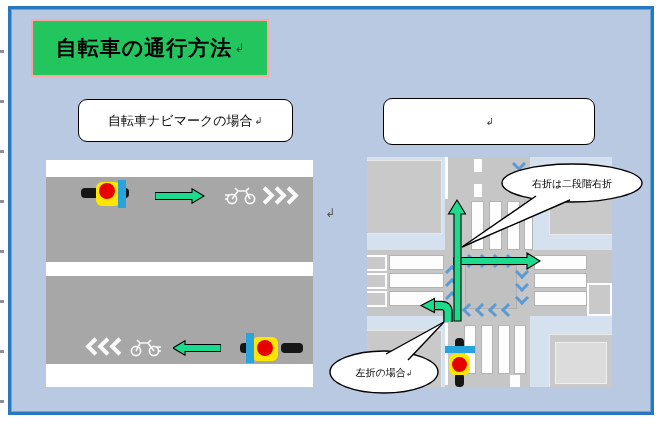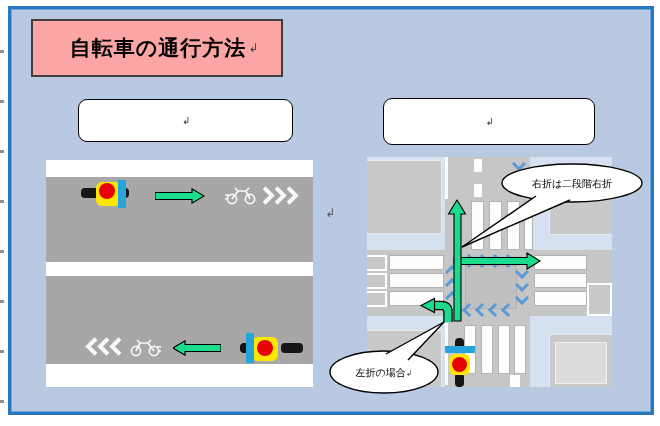--- a/index.html
+++ b/index.html
@@ -2,22 +2,22 @@
 <html><head>
 <meta charset="utf-8">
 <style>
   html,body{margin:0;padding:0;}
   body{font-family:"Liberation Sans","DejaVu Sans",sans-serif;}
   .page{position:relative;width:660px;height:426px;background:#ffffff;overflow:hidden;}
   .abs{position:absolute;}
   .panel{position:absolute;left:8px;top:6px;width:640px;height:403px;background:#b9c9e1;
          border:3px solid #2878c0;box-shadow:inset 0 0 0 1px #6aa6da;}
   .edge-tick{position:absolute;left:0;width:4px;height:3px;background:#8f8f8f;}
-  .title-box{position:absolute;left:31px;top:19px;width:234px;height:54px;background:#fca5a5;
-             border:2px solid #404040;display:flex;align-items:center;justify-content:center;padding-left:14px;}
+  .title-box{position:absolute;left:31px;top:19px;width:234px;height:54px;background:#22c55e;
+             border:2px solid #fca5a5;display:flex;align-items:center;justify-content:center;}
   .title-text{font-size:21px;font-weight:bold;color:#000;letter-spacing:1px;}
   .ret{font-size:12px;font-weight:normal;color:#444;margin-left:2px;}
   .bubble-label{position:absolute;background:#fff;border:1.5px solid #000;border-radius:9px;
                 display:flex;align-items:center;justify-content:center;font-size:13px;color:#000;}
   .para-mark{position:absolute;font-size:12px;color:#555;}
   
   .road-img{position:absolute;left:46px;top:160px;width:267px;height:227px;background:#fff;overflow:hidden;}
   .road{position:absolute;left:0;width:267px;background:#a7a7a7;}
   .wheel{position:absolute;background:#161616;border-radius:4px;}
   .bike-body{position:absolute;background:#ffe600;border-radius:6px;}
@@ -52,20 +52,21 @@
   <div class="edge-tick" style="top:400px"></div>
 
   <div class="panel"></div>
 
   <div class="title-box">
     <span class="title-text">自転車の通行方法</span>
     <span class="ret">↲</span>
   </div>
 
   <div class="bubble-label" style="left:78px;top:99px;width:213px;height:41px;">
+    <span>自転車ナビマークの場合</span>
     <span class="ret" style="font-size:10px">↲</span>
   </div>
   <div class="bubble-label" style="left:383px;top:98px;width:210px;height:45px;">
     <span class="ret" style="font-size:10px">↲</span>
   </div>
 
   <span class="para-mark" style="left:325px;top:206px;">↲</span>
 
   <div class="road-img">
     <div class="road" style="top:17px;height:85px;"></div>

